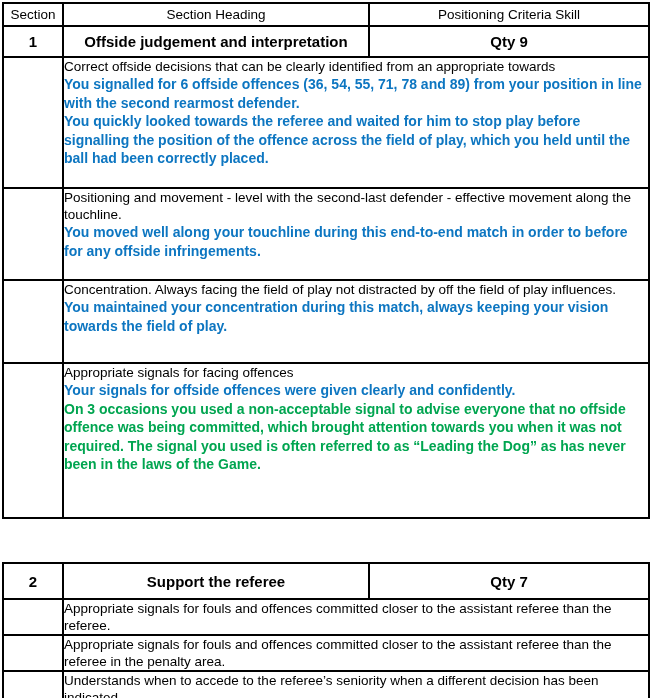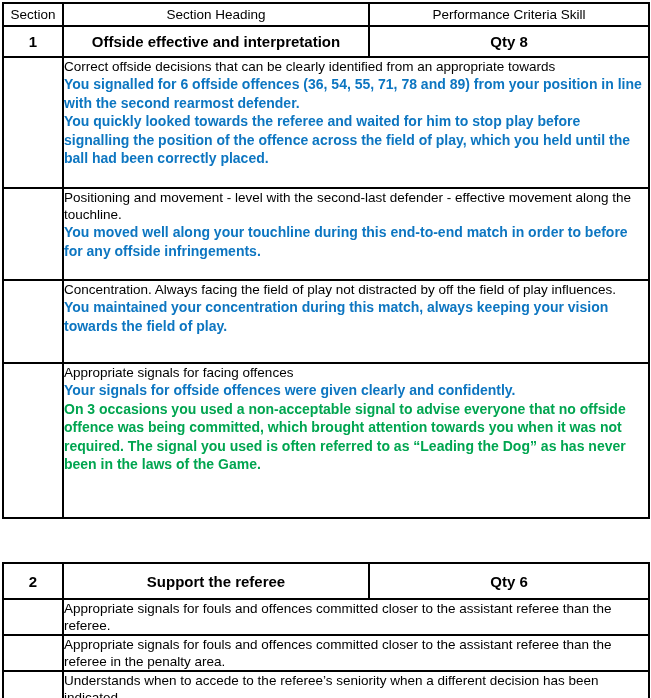--- a/index.html
+++ b/index.html
@@ -91,26 +91,26 @@
   <table class="grid" id="table1">
     <colgroup>
         <col class="c-num">
         <col class="c-mid">
         <col class="c-right">
       </colgroup>
     <tbody>
         <tr class="h-head">
       <th class="hdr">Section</th>
       <th class="hdr">Section Heading</th>
-      <th class="hdr">Performance Criteria Skill</th>
+      <th class="hdr">Positioning Criteria Skill</th>
     </tr>
     <tr class="h-title">
       <td class="title-num">1</td>
-      <td class="title-heading">Offside effective and interpretation</td>
-      <td class="title-qty">Qty 8</td>
+      <td class="title-heading">Offside judgement and interpretation</td>
+      <td class="title-qty">Qty 9</td>
     </tr>
     <tr class="h-r0">
       <td class="numcol"></td>
       <td class="body" colspan="2">
         <p class="crit mb">Correct offside decisions that can be clearly identified from an appropriate towards</p>
         <p class="fb fb-blue">You signalled for 6 offside offences (36, 54, 55, 71, 78 and 89) from your position in line with the second rearmost defender.</p>
         <p class="fb fb-blue">You quickly looked towards the referee and waited for him to stop play before signalling the position of the offence across the field of play, which you held until the ball had been correctly placed.</p>
       </td>
     </tr>
     <tr class="h-r2">
@@ -141,21 +141,21 @@
   <table class="grid" id="table2">
     <colgroup>
         <col class="c-num">
         <col class="c-mid">
         <col class="c-right">
       </colgroup>
     <tbody>
         <tr class="h2-title">
       <td class="title-num">2</td>
       <td class="title-heading">Support the referee</td>
-      <td class="title-qty">Qty 6</td>
+      <td class="title-qty">Qty 7</td>
     </tr>
     <tr class="h2-r0">
       <td class="numcol"></td>
       <td class="body" colspan="2">
         <p class="crit">Appropriate signals for fouls and offences committed closer to the assistant referee than the referee.</p>
       </td>
     </tr>
     <tr class="h2-r1">
       <td class="numcol"></td>
       <td class="body" colspan="2">

